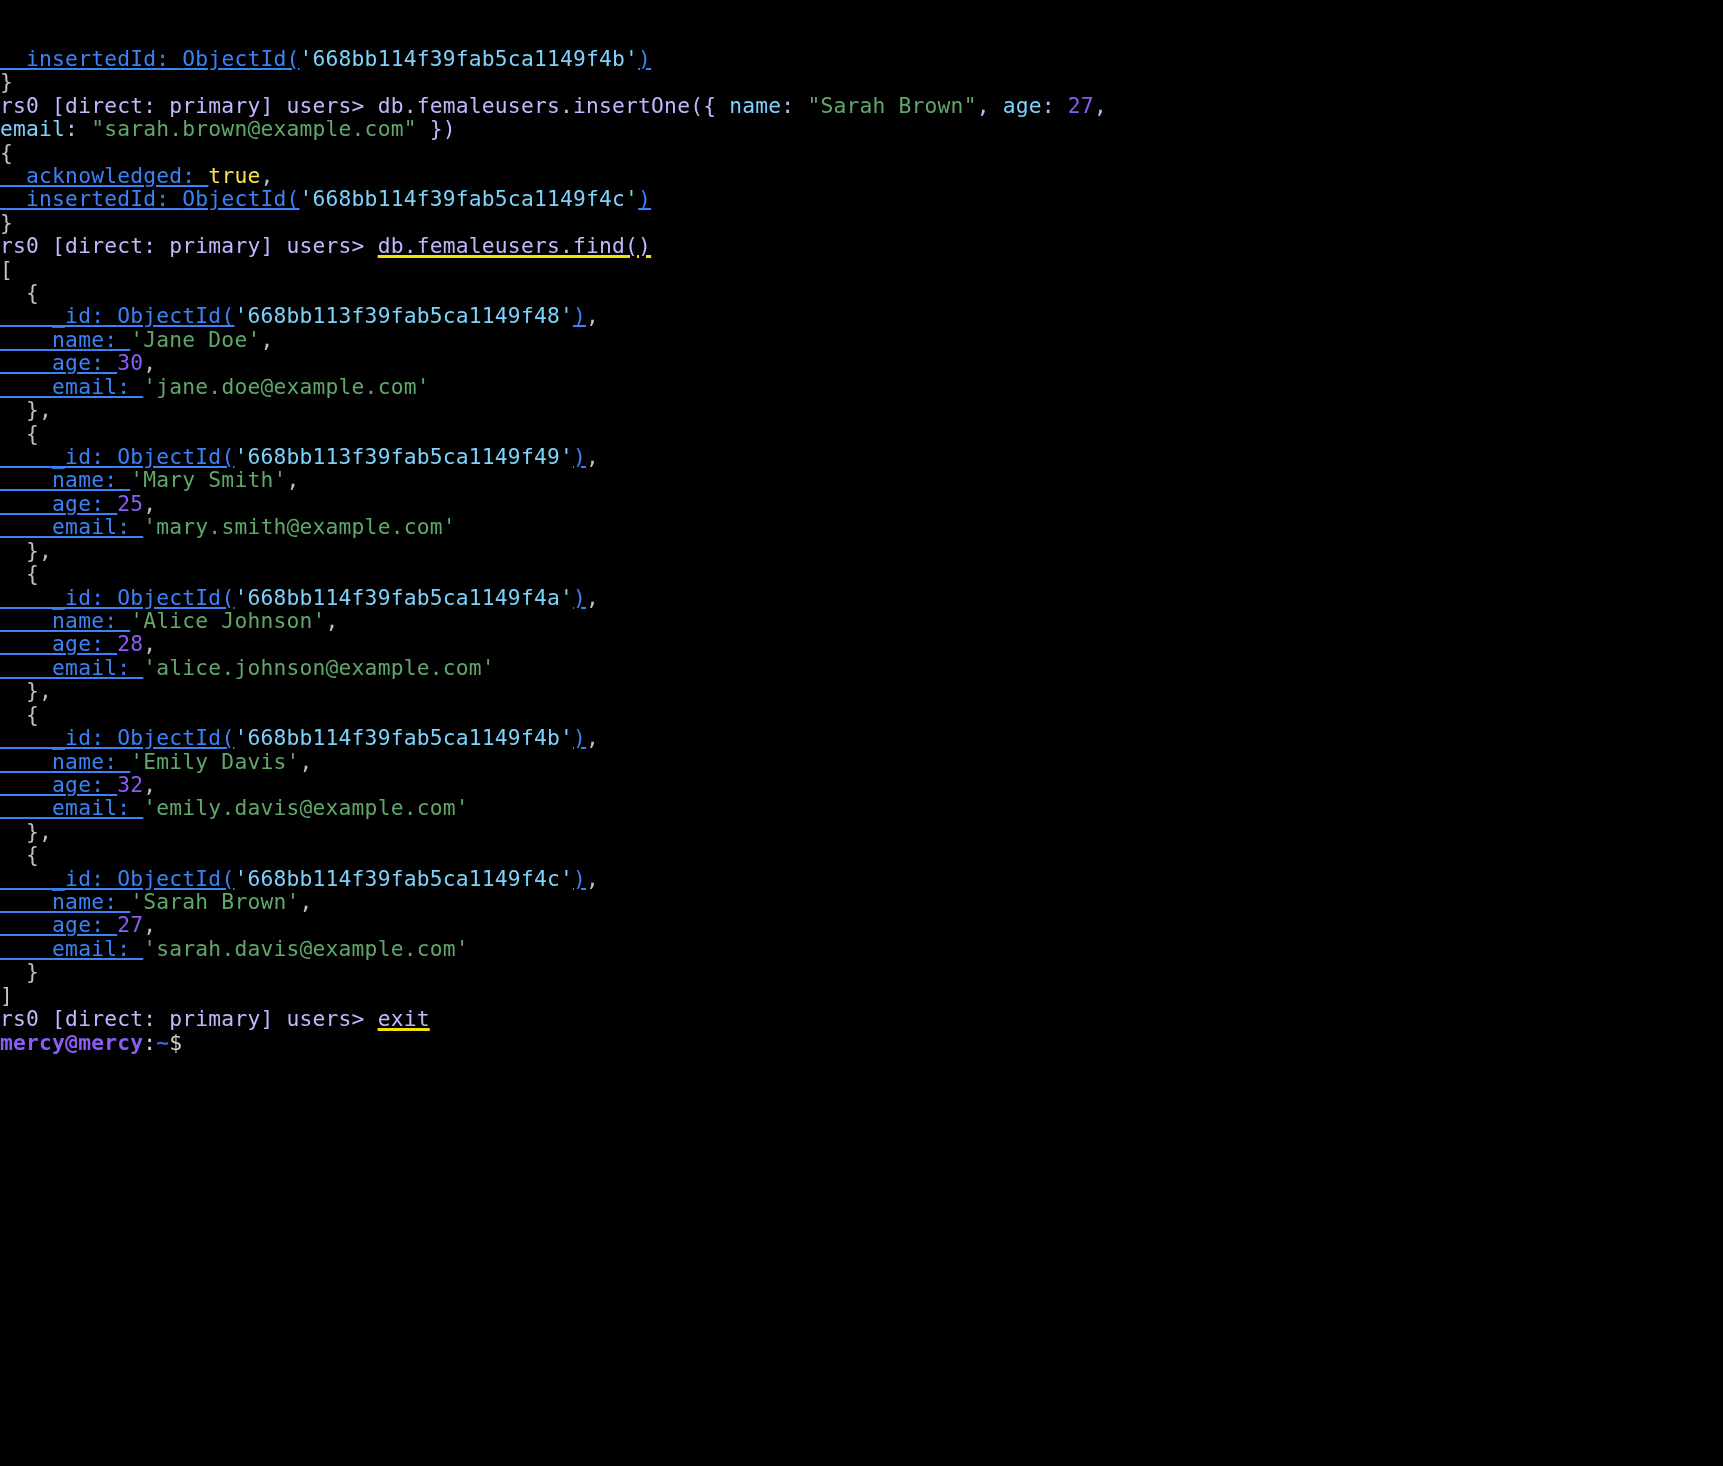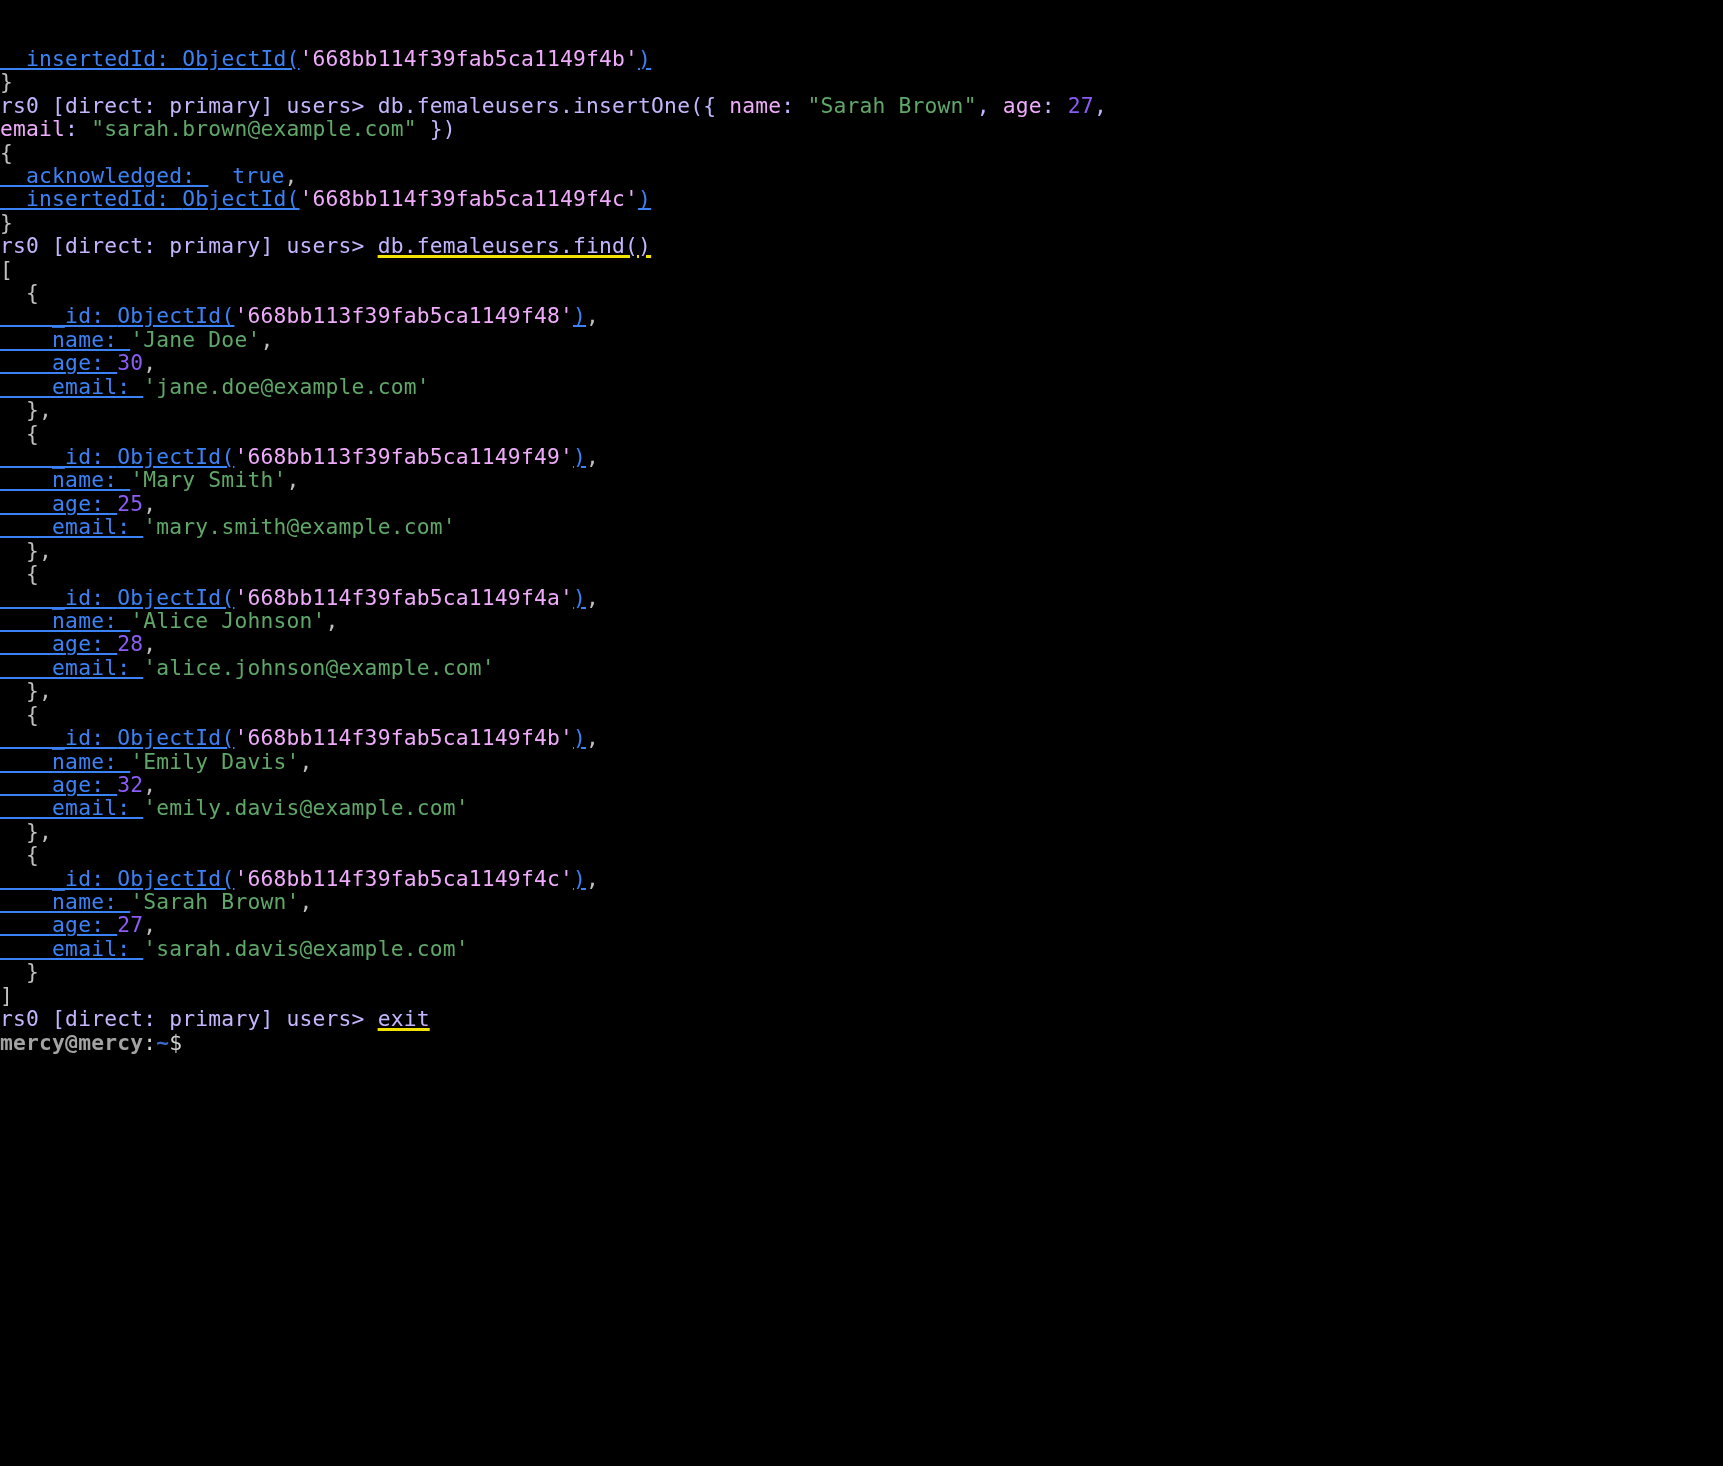--- a/index.html
+++ b/index.html
@@ -13,27 +13,27 @@
     padding: 0;
     letter-spacing: 0.2px;
   }
   .underline-yellow {
     text-decoration: underline;
     text-decoration-color: #f2e300;
     text-decoration-thickness: 3px;
     text-underline-offset: 2px;
   }
   .c-key      { color: #3b82f6; text-decoration: underline; }
-  .c-objid    { color: #f0abfc; }
+  .c-objid    { color: #7dd3fc; }
   .c-string   { color: #5fa86a; }
-  .c-bool     { color: #3b82f6; margin-left: 24px; }
+  .c-bool     { color: #fde047; }
   .c-num      { color: #8b5cf6; }
   .c-punc     { color: #c0c0c0; }
   .c-white    { color: #c4b5fd; }
-  .c-promptA  { color: #a3a3a3; font-weight: 600; }
+  .c-promptA  { color: #8b5cf6; font-weight: 600; }
   .c-promptB  { color: #d0d0d0; }
   .c-promptC  { color: #3a6ad1; font-weight: 600; }
   .c-dollar   { color: #d0d0d0; }
 </style>
 </head>
 <body>
 
 <div id="term"><span class="c-key">  insertedId: </span><span class="c-key">ObjectId(</span><span class="c-objid">'668bb114f39fab5ca1149f4b'</span><span class="c-key">)</span>
 <span class="c-punc">}</span>
 <span class="c-white">rs0 [direct: primary] users&gt; </span><span class="c-white">db.femaleusers.insertOne({ </span><span class="c-objid">name</span><span class="c-white">: </span><span class="c-string">"Sarah Brown"</span><span class="c-white">, </span><span class="c-objid">age</span><span class="c-white">: </span><span class="c-num">27</span><span class="c-white">,</span>

